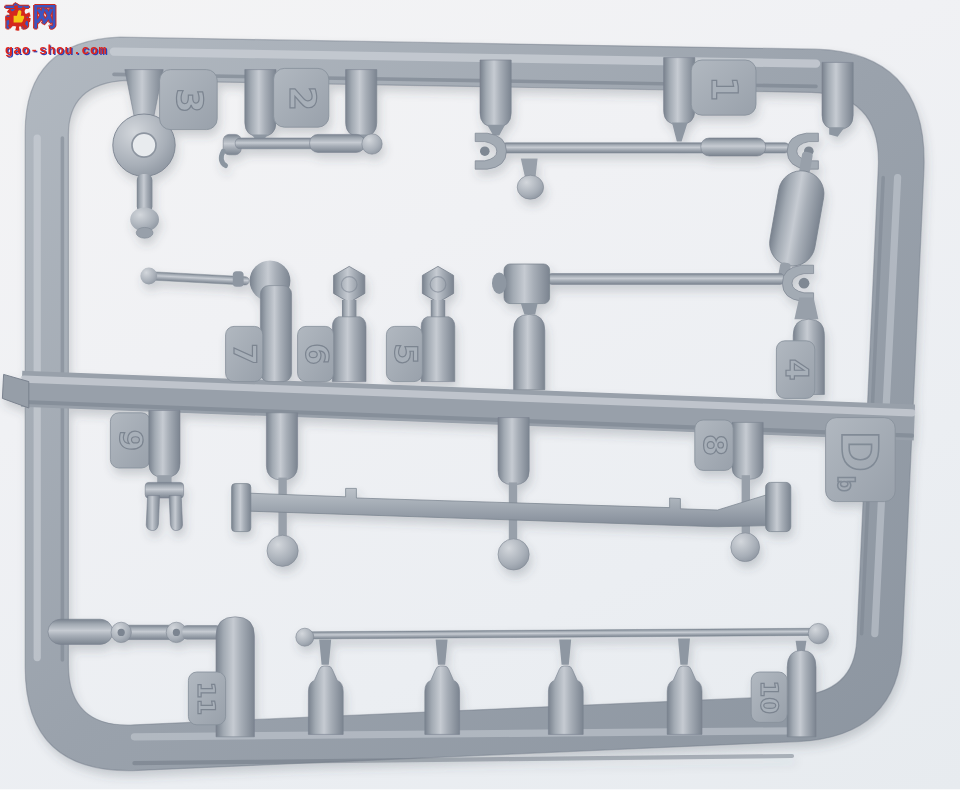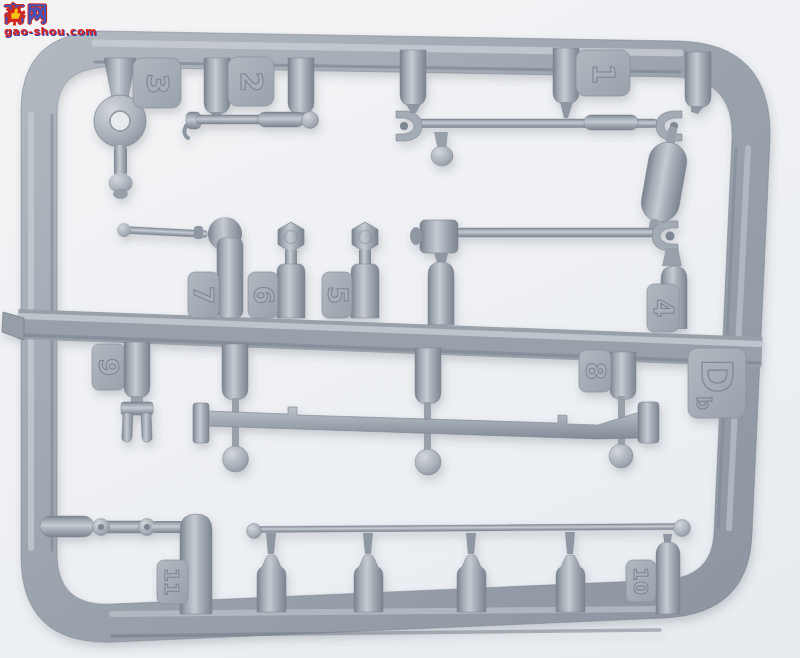--- a/index.html
+++ b/index.html
@@ -11,22 +11,22 @@
   .emboss{font-family:"DejaVu Sans","Liberation Sans",sans-serif;font-weight:bold;
           fill:#a9b1ba;stroke:#78818d;stroke-width:1px;opacity:.9;}
   .emboss2{font-family:"DejaVu Sans","Liberation Sans",sans-serif;font-weight:bold;
           fill:none;stroke:#7b8591;stroke-width:1.3px;opacity:.85;}
   
   .watermark{position:absolute;left:4px;top:4px;line-height:1;z-index:5;}
   .wm-row1{display:flex;align-items:center;gap:2px;}
   .wm-char{font-size:21px;font-weight:bold;color:#3c55c0;
            text-shadow:1px 0 #cf2a1e,-1px 0 #cf2a1e,0 1px #cf2a1e,0 -1px #cf2a1e;}
   .wm-gear{width:22px;height:22px;flex:0 0 auto;}
-  .wm-row2{margin-top:1px;font-size:11px;font-weight:bold;color:#df231a;
-           letter-spacing:.5px;text-shadow:1px 1px 0 #2f41b8;}
+  .wm-row2{margin-top:13px;font-size:11px;font-weight:bold;color:#df231a;
+           letter-spacing:.5px;text-shadow:1px 1px 0 #2f41b8;font-family:Liberation Mono, monospace;}
 </style>
 </head>
 <body>
 
 <div class="stage">
 <svg width="800" height="658" viewBox="0 0 800 658">
   <defs>
     <linearGradient id="gFrame" x1="0" y1="0" x2="1" y2="1">
       <stop offset="0" stop-color="#b2b9c1"></stop>
           <stop offset=".5" stop-color="#9aa2ac"></stop>

